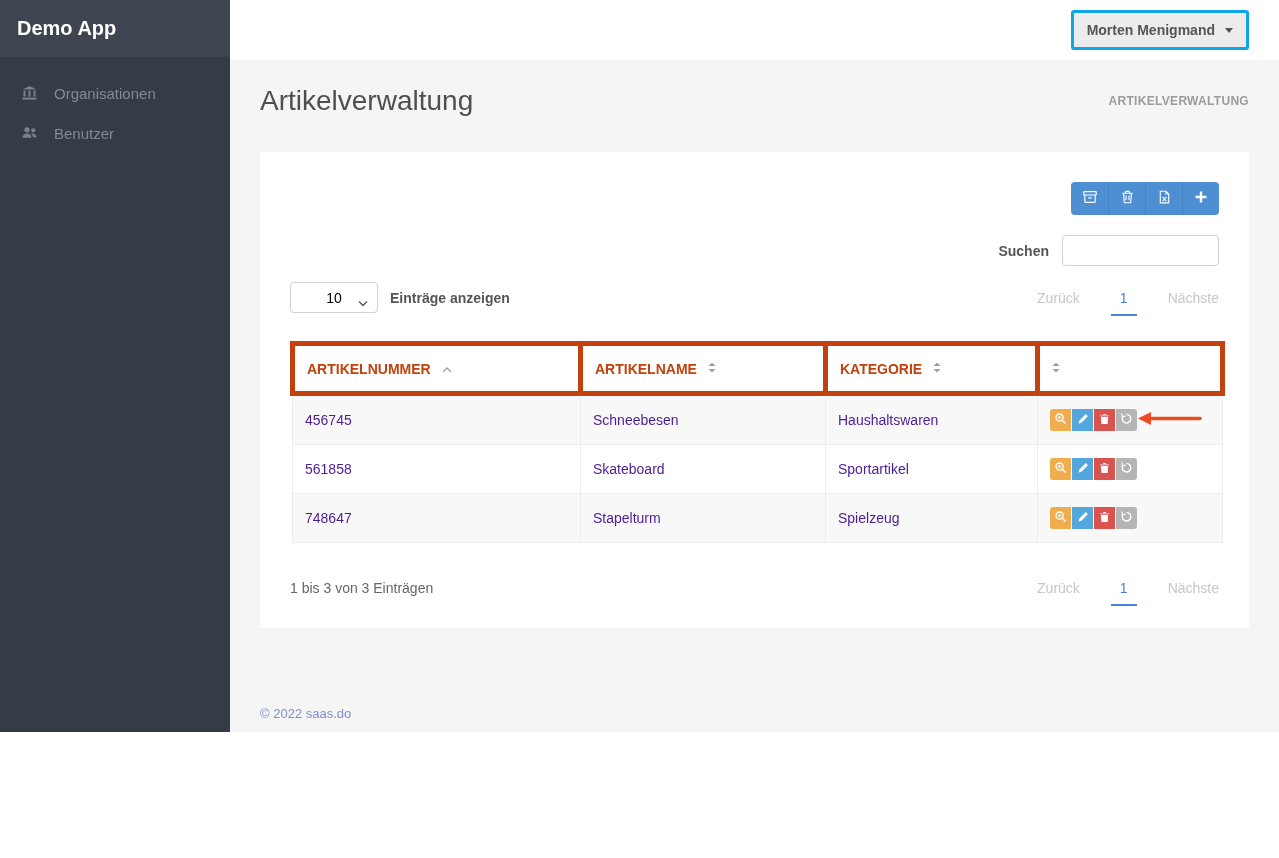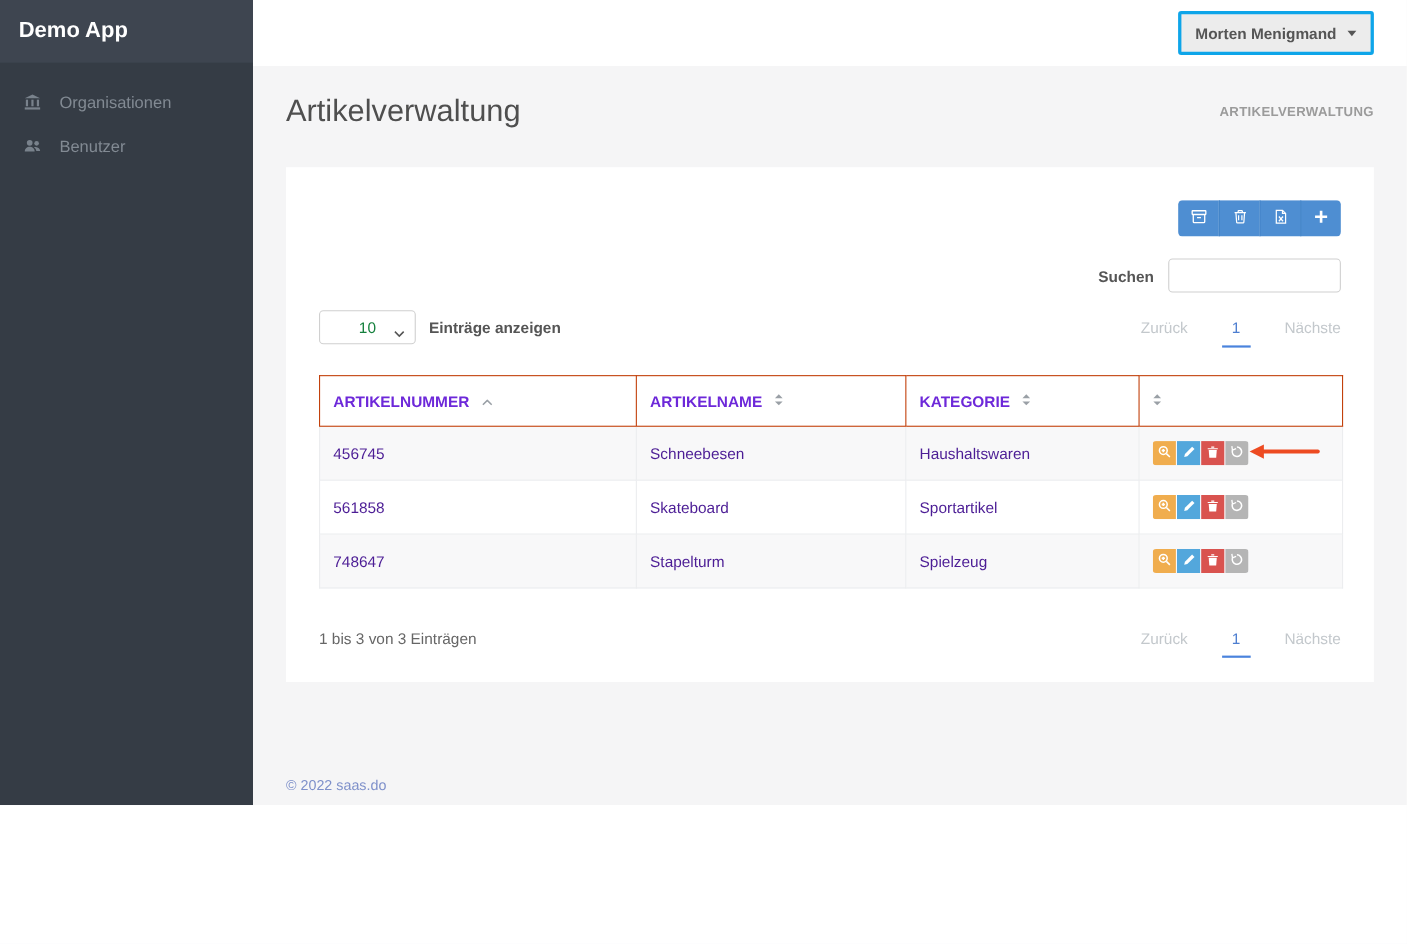--- a/index.html
+++ b/index.html
@@ -38,32 +38,32 @@
   .btn-blue:first-child { border-left:none; }
 
   .search-row { display:flex; justify-content:flex-end; align-items:center; gap:13px; margin-top:20px; }
   .search-label { font-size:14px; font-weight:bold; color:#555; }
   .search-input { width:157px; height:31px; border:1px solid #d0d0d0; border-radius:4px; padding:0 8px; font-size:14px; color:#555; outline:none; }
 
   .controls-row { display:flex; justify-content:space-between; align-items:center; margin-top:16px; }
   .length { display:flex; align-items:center; gap:12px; }
   .select-box { position:relative; width:88px; height:31px; border:1px solid #d0d0d0; border-radius:4px;
                 background:#fff; display:flex; align-items:center; justify-content:center;
-                font-size:14px; color:#15803d; cursor:pointer; }
+                font-size:14px; color:#000000; cursor:pointer; }
   .select-box .chev { position:absolute; right:9px; top:11px; }
   .length-label { font-size:14px; font-weight:bold; color:#555; }
 
   .pagination { display:flex; align-items:center; gap:31px; font-size:14px; }
   .page-link { color:#c3c8cc; cursor:default; }
   .page-current { position:relative; color:#4d7ed0; padding:0 9px; cursor:pointer; }
   .page-current::after { content:""; position:absolute; left:0; right:0; bottom:-10px; height:2px; background:#4a83dd; }
 
   table.grid { width:100%; border-collapse:collapse; table-layout:fixed; margin-top:28px; }
-  .grid th { text-align:left; font-size:14px; font-weight:bold; color:#6d28d9; padding:14px 12px;
-             border:1px solid #c2410c; background:#fff; white-space:nowrap; }
+  .grid th { text-align:left; font-size:14px; font-weight:bold; color:#c2410c; padding:14px 12px;
+             border:5px solid #c2410c; background:#fff; white-space:nowrap; }
   .grid td { font-size:14px; color:#4c1d95; padding:13px 12px; border:1px solid #ecedef; }
   .grid tbody tr:nth-child(odd) { background:#f8f8f9; }
   .sort { display:inline-block; margin-left:7px; vertical-align:1px; }
 
   .actions-cell { position:relative; }
   .action-group { display:inline-flex; gap:1px; border-radius:3px; overflow:hidden; vertical-align:middle; }
   .action-btn { width:21px; height:22px; border:none; display:flex; align-items:center; justify-content:center; cursor:pointer; }
   .ab-view { background:#f0ad4e; } .ab-edit { background:#53a7dc; }
   .ab-del { background:#d9534f; } .ab-hist { background:#b5b5b5; }
   .arrow-annotation { position:absolute; left:98px; top:50%; transform:translateY(-50%); }

